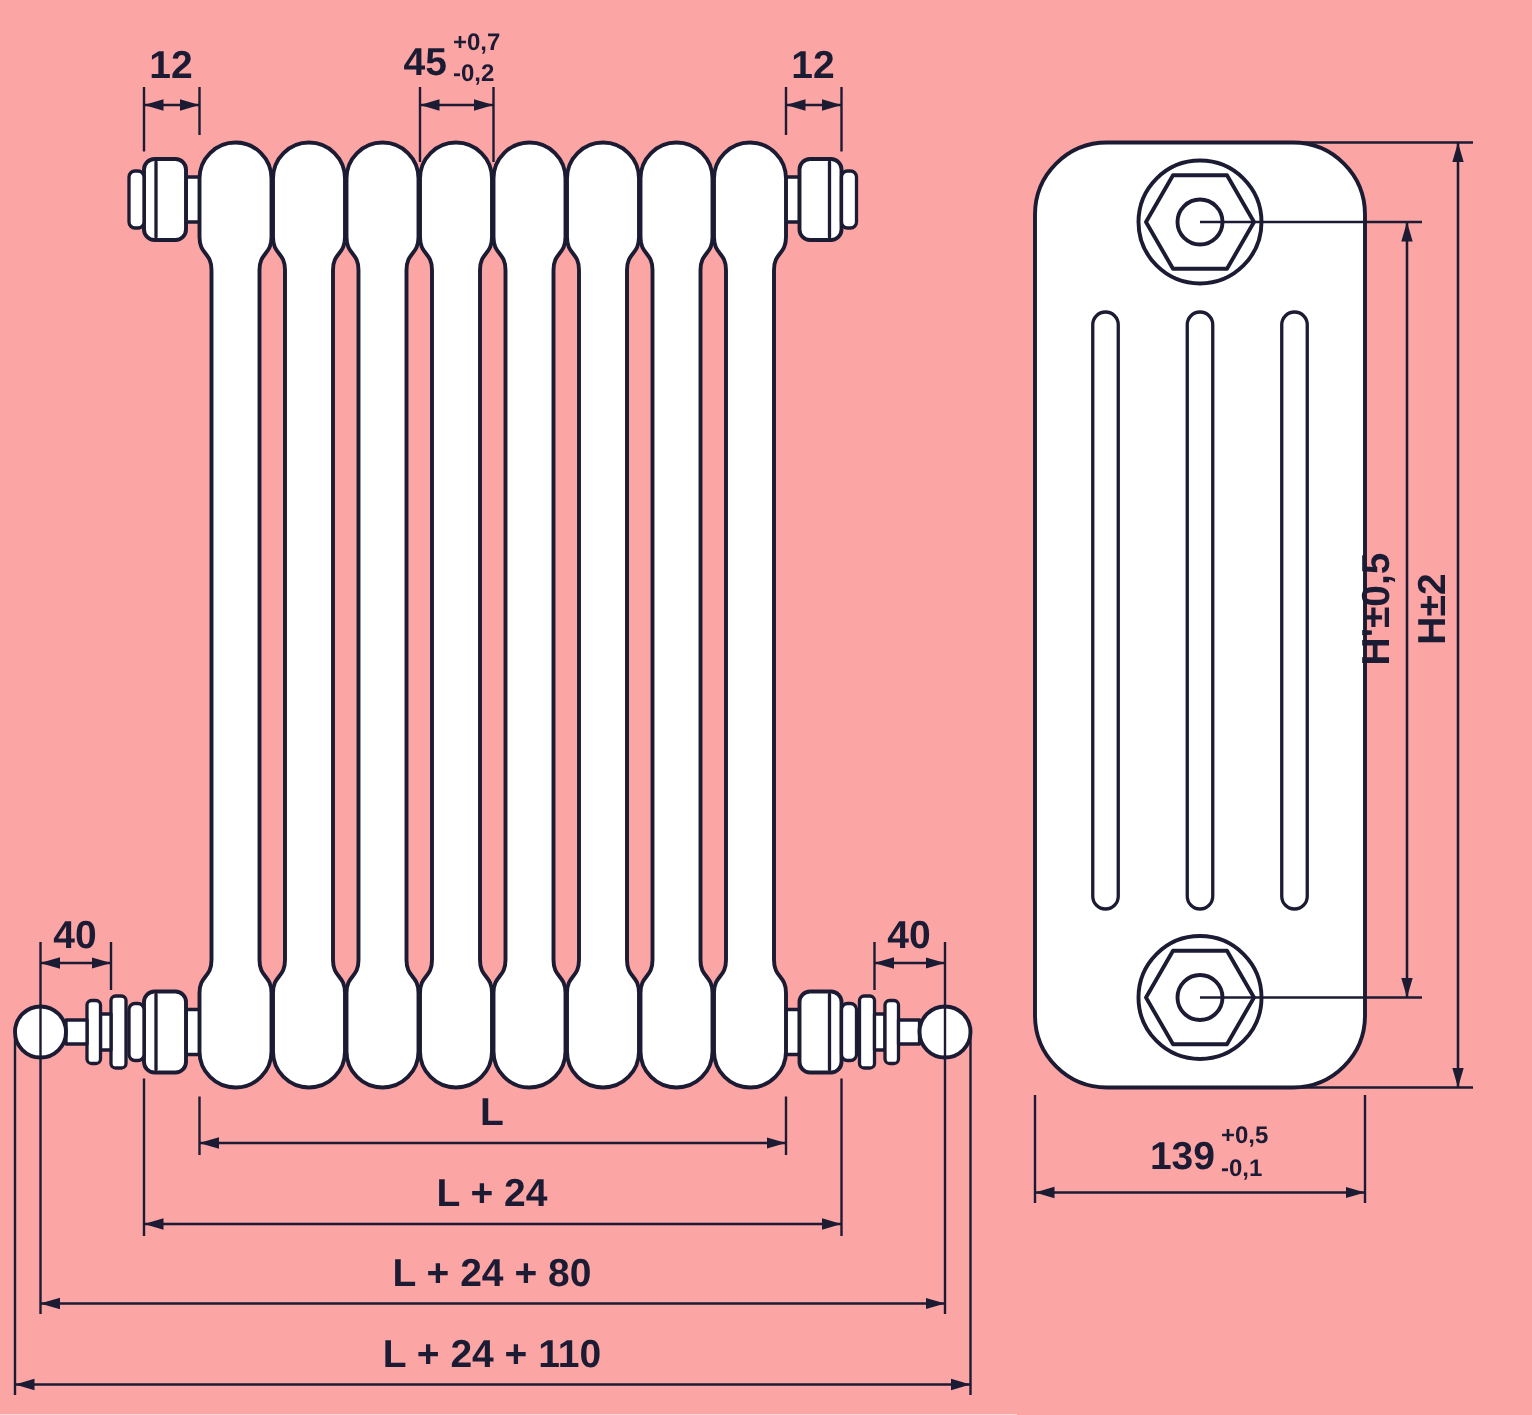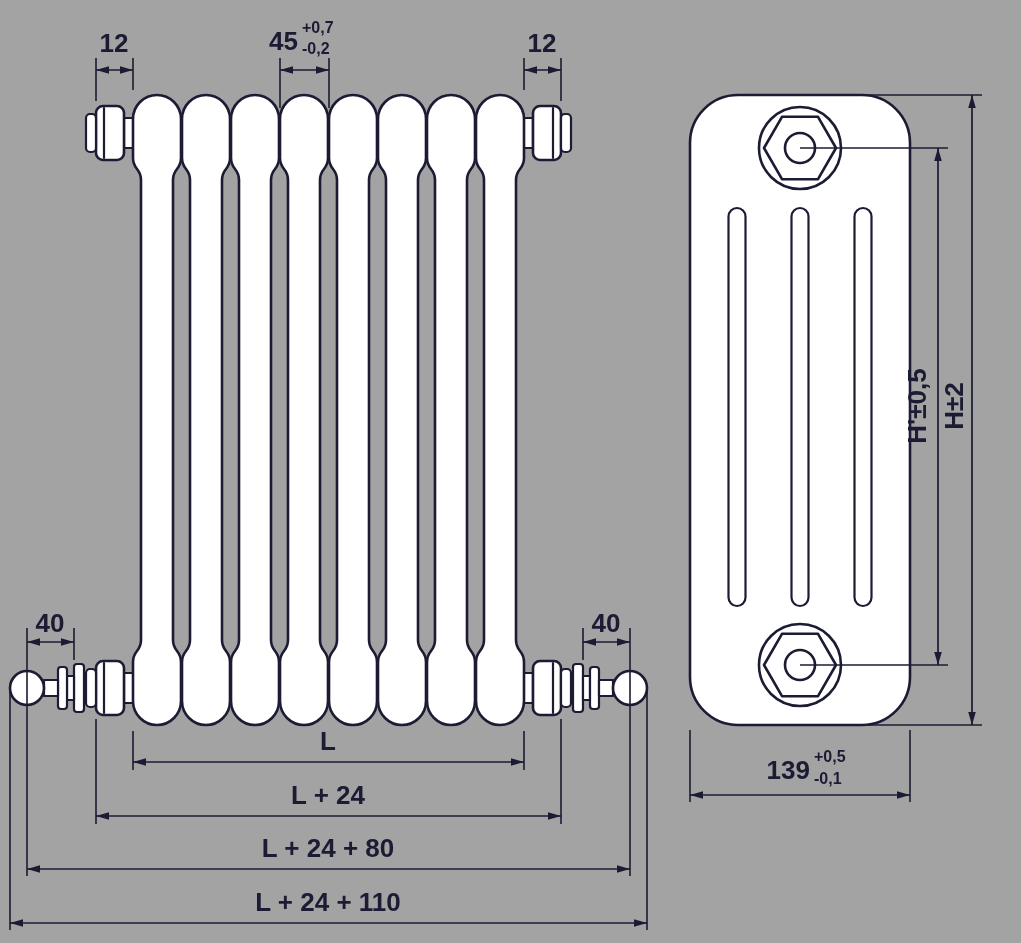--- a/index.html
+++ b/index.html
@@ -1,17 +1,17 @@
 <!DOCTYPE html>
 <html style="--line: #1b1b33;"><head>
 <meta charset="utf-8">
 <style>
   :root { --line:#1b1b33; }
   html,body { margin:0; padding:0; background:#ffffff; }
-  .canvas { width:1021px; height:943px; background:#a3a3a3; position:relative; overflow:hidden; }
+  .canvas { width:1021px; height:943px; background:#fca5a5; position:relative; overflow:hidden; }
   svg { display:block; }
   .part      { fill:#ffffff; stroke:var(--line); stroke-width:2.6; stroke-linejoin:round; }
   .part-thin { fill:#ffffff; stroke:var(--line); stroke-width:2.2; stroke-linejoin:round; }
   .pline     { stroke:var(--line); stroke-width:2.2; fill:none; stroke-linecap:round; }
   .dim       { stroke:var(--line); stroke-width:1.7; fill:none; }
   .ext       { stroke:var(--line); stroke-width:1.6; fill:none; }
   .dimtext   { font:700 26px "Liberation Sans", sans-serif; fill:var(--line); }
   .toltext   { font:700 16px "Liberation Sans", sans-serif; fill:var(--line); }
   #arrow path { fill:var(--line); stroke:none; }
 </style>

